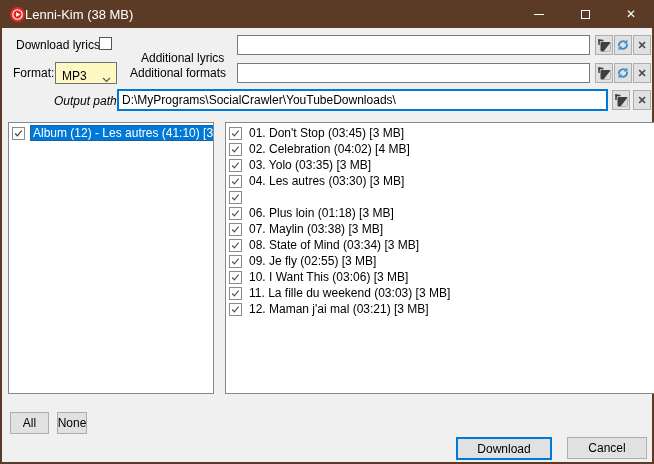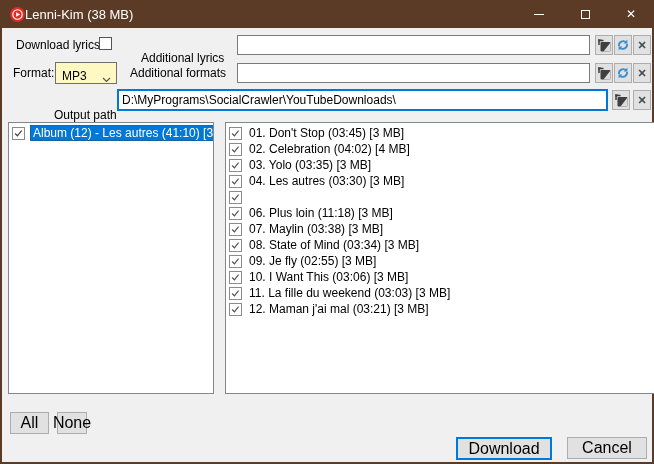--- a/index.html
+++ b/index.html
@@ -45,21 +45,21 @@
     width:62px; height:22px; background:#fef9c3; border:1px solid #707070;
     display:flex; align-items:flex-end; justify-content:space-between; padding:0 5px 0 6px;
   }
   .panel { background:#fff; border:1px solid #828790; overflow:hidden; padding-top:2px; }
   .lrow { display:flex; align-items:center; height:16px; padding-left:3px; }
   .lrow .cb { margin-right:5px; border-color:#8a8a8a; }
   .lrow-label { white-space:nowrap; padding:0 2px; }
   .lrow-label.selected { background:#0078D7; color:#fff; border:1px solid #1464a5; }
   .btn {
     background:#e1e1e1; border:1px solid #adadad; font-family:"Liberation Sans", sans-serif;
-    font-size:16px; display:flex; align-items:center; justify-content:center; padding:0;
+    font-size:12px; display:flex; align-items:center; justify-content:center; padding:0;
   }
   .btn.primary { border:2px solid #0078D7; }
 </style>
 </head>
 <body>
 
 <div class="window">
 
   <div class="titlebar">
     <svg class="app-icon" viewBox="0 0 15 15">
@@ -133,21 +133,21 @@
           <path d="M11.4 1.4 V5.4 H7.6 Z" fill="#3E8DCC"></path>
           <path d="M11 5.8 A4.2 4.2 0 0 1 3.7 9.3" fill="none" stroke="#3E8DCC" stroke-width="1.8"></path>
           <path d="M2.6 12.6 V8.6 H6.4 Z" fill="#3E8DCC"></path>
         </svg>
     </button>
     <button class="abs iconbtn" style="left:631px; top:35px;">
       <span class="small-x">✕</span>
     </button>
 
     
-    <span class="abs lbl" style="left:52px; top:80px;">Output path</span>
+    <span class="abs lbl" style="left:52px; top:66px;font-style:italic;">Output path</span>
     <input class="abs txt focused" style="left: 115px; top: 61px; width: 491px;" value="D:\MyPrograms\SocialCrawler\YouTubeDownloads\">
     <button class="abs iconbtn" style="left:610px; top:62px;">
       <svg width="14" height="14" viewBox="0 0 14 14">
           <rect x="3.5" y="4" width="10" height="9.5" rx="1" fill="#3f3f3f"></rect>
           <path d="M13.5 4.5 L6.5 13.5 H13.5 Z" fill="#dcdcdc"></path>
           <path d="M2 7 V2.5 H6.5" fill="none" stroke="#3f3f3f" stroke-width="1.5"></path>
           <path d="M1 1 L4.6 1.7 L2 4.2 Z" fill="#3f3f3f"></path>
         </svg>
     </button>
     <button class="abs iconbtn" style="left:631px; top:62px;">
@@ -212,21 +212,21 @@
             </svg>
           </span>
         </div>
 
         <div class="lrow">
           <span class="cb">
             <svg viewBox="0 0 13 13">
               <path d="M2.5 6.5 L5.2 9.2 L10.2 3.2" fill="none" stroke="#5a5a5a" stroke-width="1.5"></path>
             </svg>
           </span>
-          <span class="lrow-label">06. Plus loin (11:18) [3 MB]</span>
+          <span class="lrow-label">06. Plus loin (01:18) [3 MB]</span>
         </div>
 
         <div class="lrow">
           <span class="cb">
             <svg viewBox="0 0 13 13">
               <path d="M2.5 6.5 L5.2 9.2 L10.2 3.2" fill="none" stroke="#5a5a5a" stroke-width="1.5"></path>
             </svg>
           </span>
           <span class="lrow-label">07. Maylin (03:38) [3 MB]</span>
         </div>

